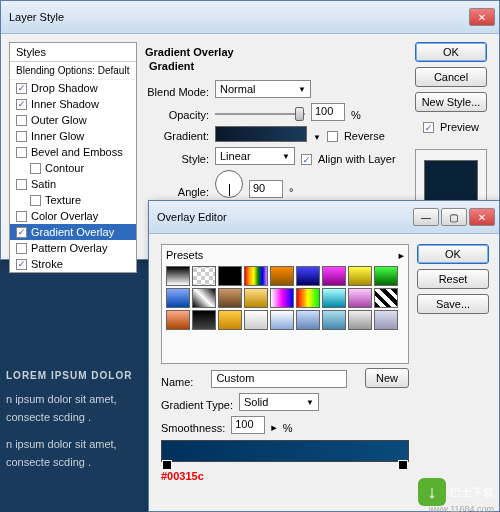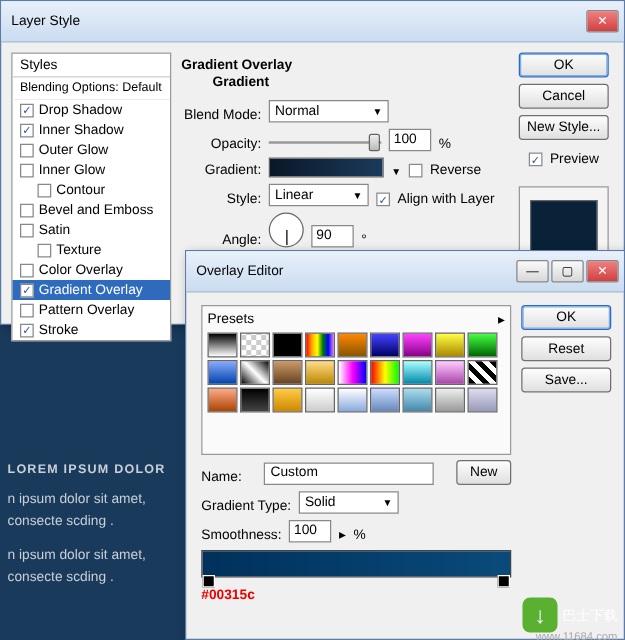--- a/index.html
+++ b/index.html
@@ -13,21 +13,21 @@
 .content{padding:8px;display:flex;gap:0}
 .styles-panel{width:128px;border:1px solid #999;background:#fff}
 .styles-hdr{padding:3px 6px;border-bottom:1px solid #ccc}
 .styles-sub{padding:3px 6px;border-bottom:1px solid #eee;font-size:10px}
 .style-item{padding:2px 6px;display:flex;align-items:center;gap:4px;cursor:pointer}
 .style-item.indent{padding-left:20px}
 .style-item.selected{background:#2f6bbd;color:#fff}
 .chk{width:11px;height:11px;border:1px solid #888;background:#fff;display:inline-flex;align-items:center;justify-content:center;font-size:9px;color:#2a5aa8}
 .mid{flex:1;padding:4px 8px}
 .section-title{font-weight:bold;margin-bottom:2px}
-.sub-title{font-weight:bold;margin:2px 0 8px 25px}
+.sub-title{font-weight:bold;margin:2px 0 8px 4px}
 .frow{display:flex;align-items:flex-end;margin:5px 0;gap:6px}
 .flabel{width:64px;text-align:right}
 .sel{border:1px solid #888;background:#fff;padding:1px 4px;display:flex;align-items:center;justify-content:space-between;min-width:80px;height:18px}
 .tri{font-size:8px}
 .slider{height:14px;width:90px;position:relative;display:flex;align-items:center}
 .slider::before{content:"";position:absolute;left:0;right:0;top:6px;height:2px;background:#999}
 .thumb{width:9px;height:14px;background:linear-gradient(#eee,#bbb);border:1px solid #666;position:absolute;border-radius:2px}
 .num{border:1px solid #888;background:#fff;width:34px;height:18px;padding:1px 3px;text-align:left}
 .gradswatch{width:92px;height:16px;border:1px solid #666;background:linear-gradient(90deg,#0a1828,#1a3a5c)}
 .angle{width:28px;height:28px;border:1px solid #666;border-radius:50%;background:#fff;position:relative}
@@ -80,27 +80,27 @@
             <span>Inner Shadow</span>
           </div>
           <div class="style-item">
             <span class="chk"></span>
             <span>Outer Glow</span>
           </div>
           <div class="style-item">
             <span class="chk"></span>
             <span>Inner Glow</span>
           </div>
+          <div class="style-item">
+            <span class="chk"></span>
+            <span>Bevel and Emboss</span>
+          </div>
           <div class="style-item indent">
             <span class="chk"></span>
             <span>Contour</span>
-          </div>
-          <div class="style-item">
-            <span class="chk"></span>
-            <span>Bevel and Emboss</span>
           </div>
           <div class="style-item">
             <span class="chk"></span>
             <span>Satin</span>
           </div>
           <div class="style-item indent">
             <span class="chk"></span>
             <span>Texture</span>
           </div>
           <div class="style-item">

